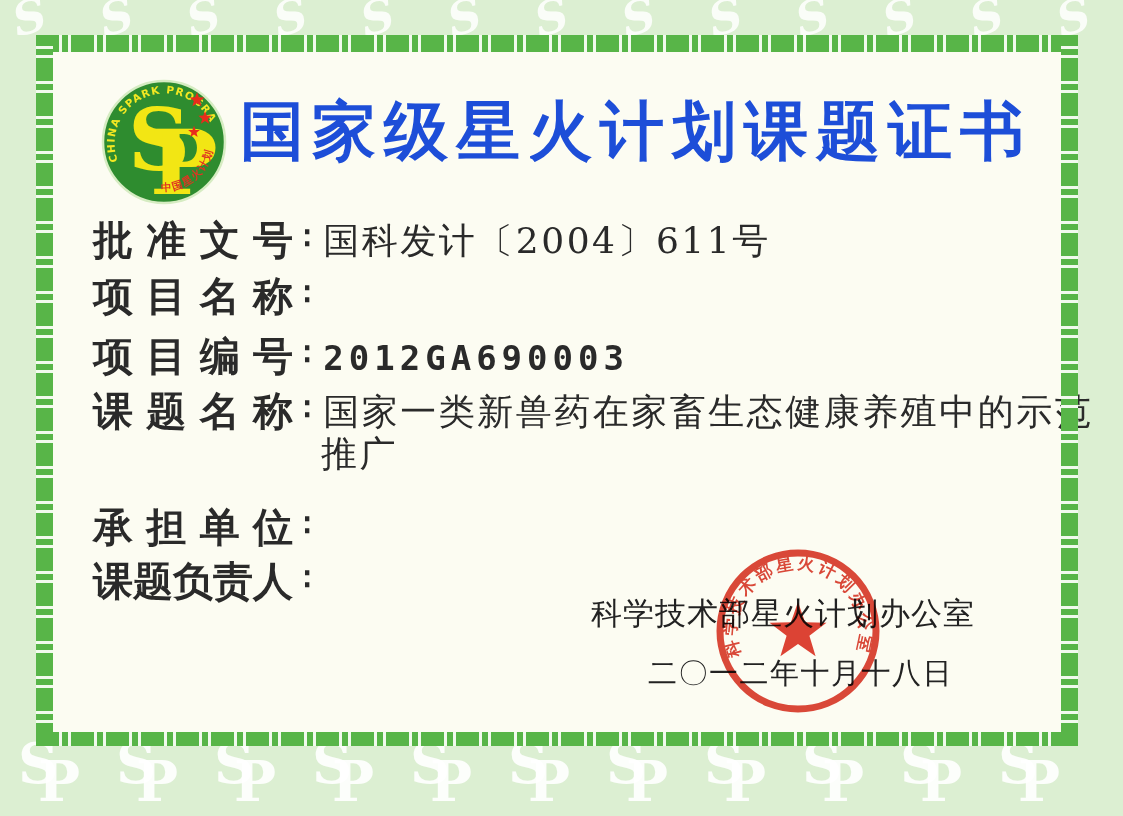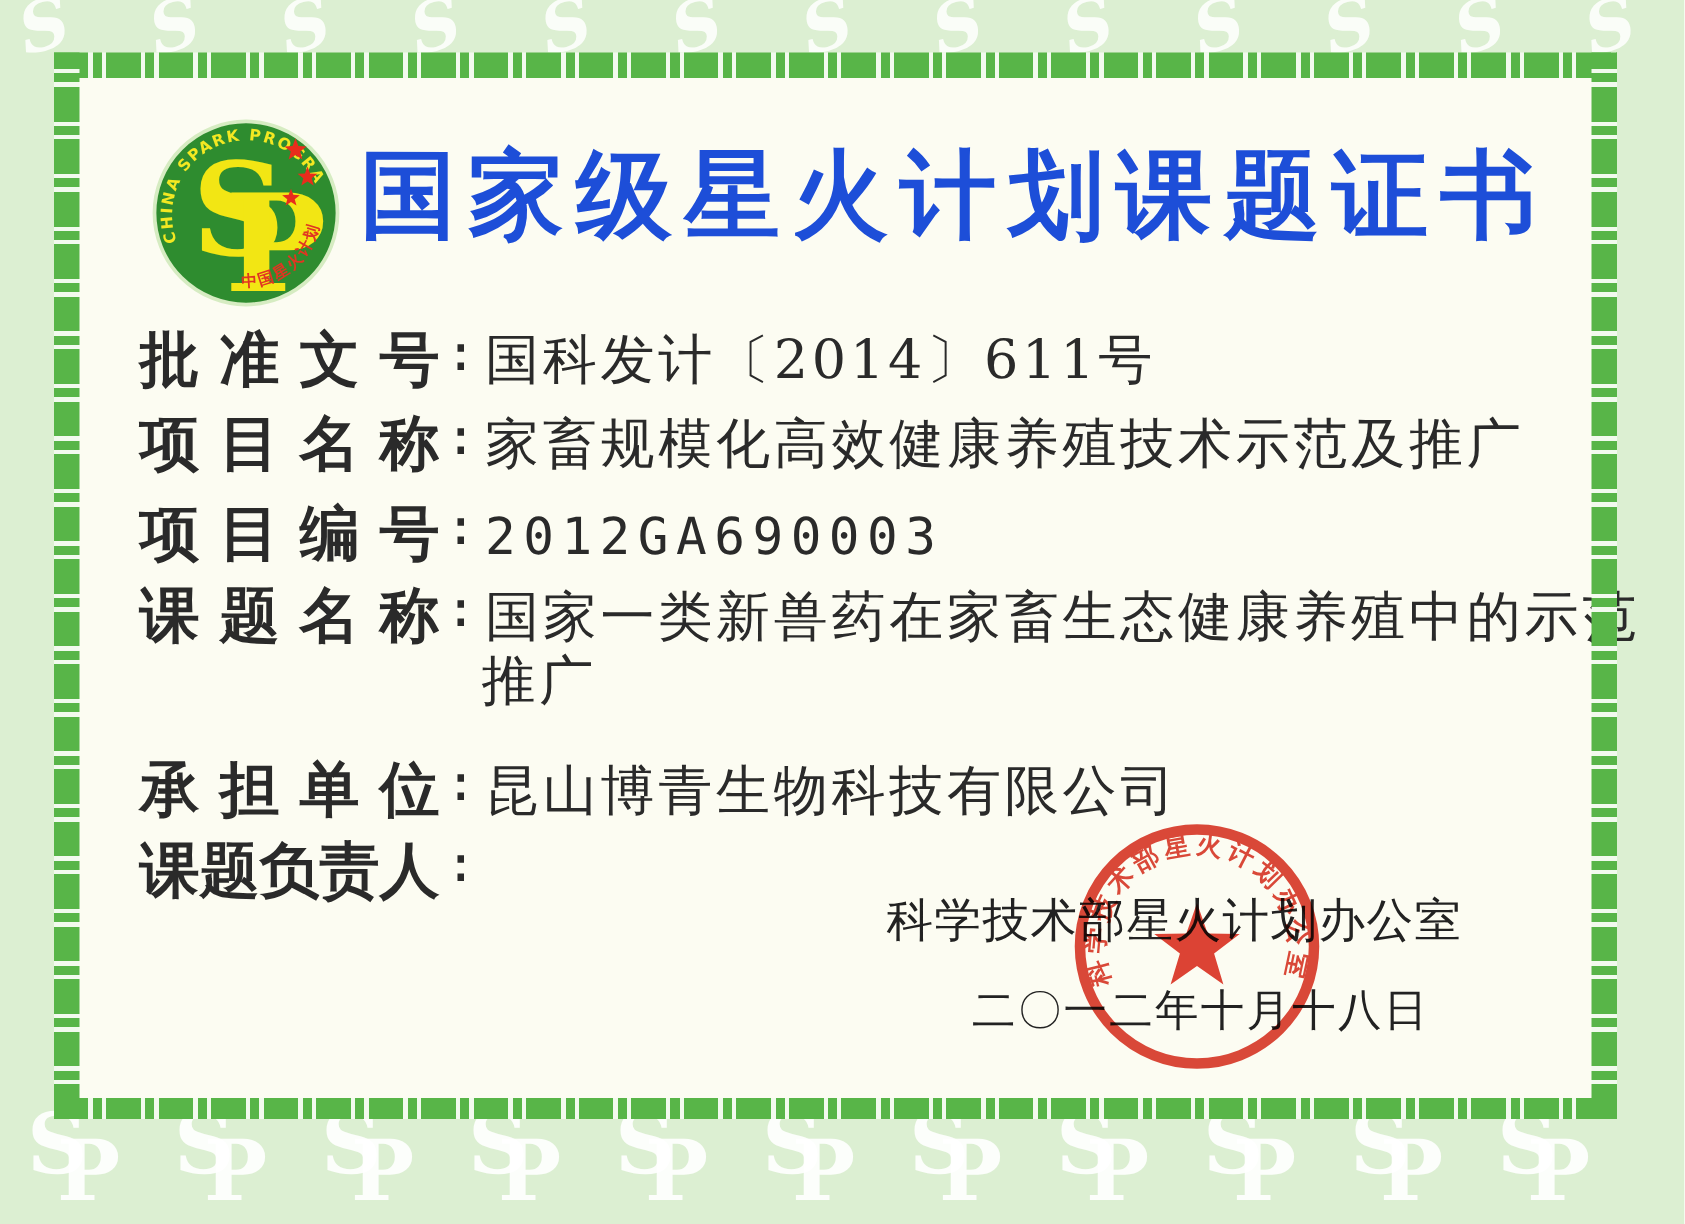--- a/index.html
+++ b/index.html
@@ -68,21 +68,21 @@
   .row{position:absolute; left:41px; display:flex; align-items:flex-start; color:#2a2a2a;}
   .row .label{
     width:200px; flex:0 0 200px; display:flex; justify-content:space-between;
     font-size:40px; font-weight:700; line-height:1.1; white-space:nowrap;
   }
   .row .colon{font-size:32px; font-weight:700; margin:4px 12px 0 10px; line-height:1;}
   .row .value{font-size:36px; letter-spacing:2.5px; line-height:1.15;
       white-space:nowrap; padding-top:2px;}
   .row .value.code{
     font-family:"DejaVu Sans Mono", monospace; font-size:34px;
-    letter-spacing:5px; font-weight:400; padding-top:5px;
+    letter-spacing:5px; font-weight:700; padding-top:5px;
   }
   .r1{top:168px;} .r2{top:224px;} .r3{top:284px;} .r4{top:339px;}
   .r5{top:455px;} .r6{top:509px;}
   .cont-line{
     position:absolute; left:269px; top:380px; color:#2a2a2a;
     font-size:36px; letter-spacing:2.5px;
   }
 
   
   .issuer{position:absolute; left:539px; top:543px; color:#222;
@@ -191,32 +191,31 @@
     <div class="title">国家级星火计划课题证书</div>
 
     <div class="row r1">
       <span class="label">
           <span>批</span>
           <span>准</span>
           <span>文</span>
           <span>号</span>
         </span>
       <span class="colon">∶</span>
-      <span class="value">国科发计〔2014〕611号</span>
+      <span class="value">国科发计〔2004〕611号</span>
     </div>
 
     <div class="row r2">
       <span class="label">
           <span>项</span>
           <span>目</span>
           <span>名</span>
           <span>称</span>
         </span>
       <span class="colon">∶</span>
-      <span class="value">家畜规模化高效健康养殖技术示范及推广</span>
     </div>
 
     <div class="row r3">
       <span class="label">
           <span>项</span>
           <span>目</span>
           <span>编</span>
           <span>号</span>
         </span>
       <span class="colon">∶</span>
@@ -237,21 +236,20 @@
     <div class="cont-line">推广</div>
 
     <div class="row r5">
       <span class="label">
           <span>承</span>
           <span>担</span>
           <span>单</span>
           <span>位</span>
         </span>
       <span class="colon">∶</span>
-      <span class="value">昆山博青生物科技有限公司</span>
     </div>
 
     <div class="row r6">
       <span class="label">
           <span>课</span>
           <span>题</span>
           <span>负</span>
           <span>责</span>
           <span>人</span>
         </span>

